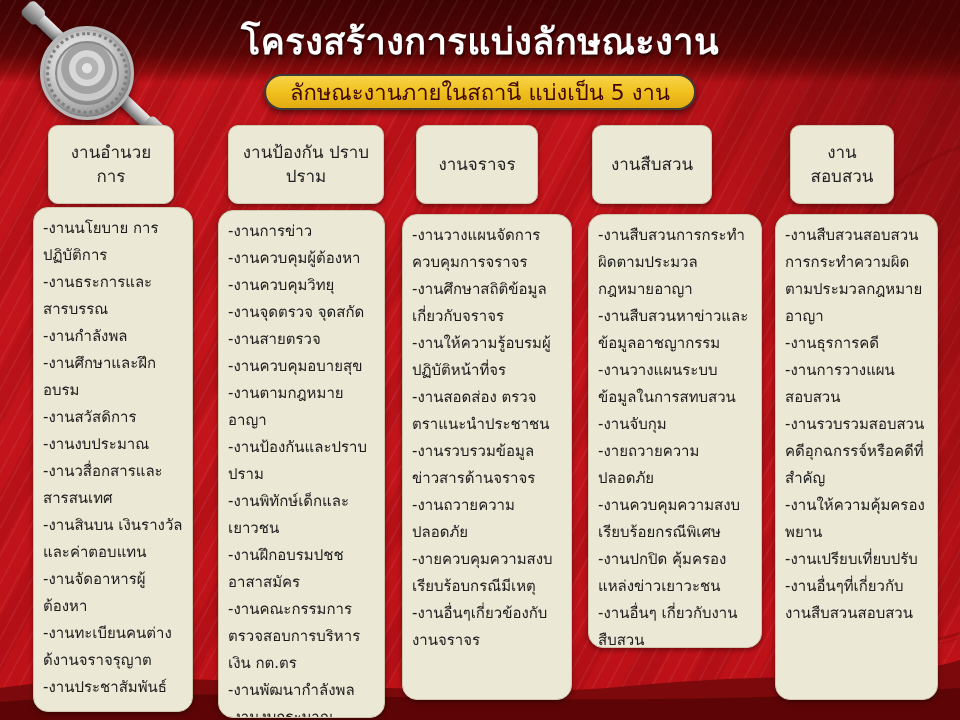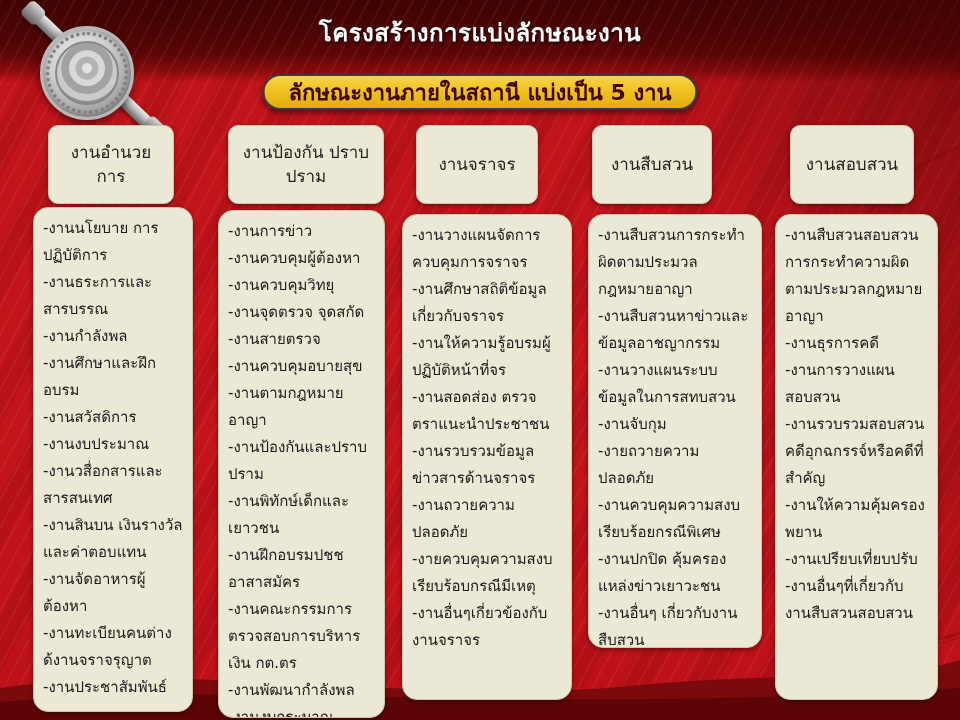--- a/index.html
+++ b/index.html
@@ -36,44 +36,44 @@
   .baton::after { right:-10px; }
   .seal { position:absolute; left:24px; top:22px; width:94px; height:94px; border-radius:50%;
     background:radial-gradient(circle at 42% 36%,#f4f4f4,#cfcfcf 40%,#9b9b9b 72%,#707070 100%);
     border:3px solid #b7b7b7; box-shadow:0 3px 9px rgba(0,0,0,0.55), inset 0 0 6px rgba(0,0,0,0.35); }
   .seal::before { content:""; position:absolute; inset:3px; border-radius:50%; border:3px dotted #7e7e7e; }
   .seal-core { position:absolute; inset:12px; border-radius:50%;
     background:radial-gradient(circle at 50% 42%,#e3e3e3 0 10%,#b3b3b3 12% 24%,#d8d8d8 26% 38%,#a2a2a2 40% 55%,#cacaca 57% 70%,#8f8f8f 72% 100%);
     border:2px solid #888; }
 
   .title { position:absolute; top:13px; left:0; width:100%; text-align:center;
-    color:#ffffff; font-size:24px; font-weight:bold; letter-spacing:0.5px;
+    color:#ffffff; font-size:36px; font-weight:bold; letter-spacing:0.5px;
     text-shadow:1px 2px 3px rgba(0,0,0,0.65); }
   .pill { position:absolute; top:74px; left:50%; transform:translateX(-50%);
     height:30px; padding:16px 24px; display:flex; align-items:center; justify-content:center;
     background:linear-gradient(180deg,#f8d44a,#f0c01e 50%,#e2ab10);
     border:2px solid #3a3a3a; border-radius:20px;
-    color:#3f0606; font-size:22px; font-weight:bold; white-space:nowrap;
+    color:#3f0606; font-size:22px; font-weight:normal; white-space:nowrap;
     box-shadow:0 3px 6px rgba(0,0,0,0.5); }
 
   .hdr { position:absolute; top:125px; height:79px;
     background:#ece8d6; border:1px solid #cfc7ad; border-radius:10px;
     display:flex; align-items:center; justify-content:center; text-align:center;
     padding:4px 8px; color:#222; font-size:17px; line-height:1.4;
     box-shadow:0 2px 5px rgba(0,0,0,0.4); }
   .card { position:absolute; background:#ece8d6; border:1px solid #cfc7ad; border-radius:15px;
     padding:7px 9px 12px 9px; color:#1c1c1c; font-size:15px; line-height:1.8;
     box-shadow:0 2px 5px rgba(0,0,0,0.4); overflow:hidden; }
   .work-item { }
 
   .c1h { left:48px;  width:126px; }
   .c2h { left:228px; width:156px; }
   .c3h { left:416px; width:122px; }
   .c4h { left:592px; width:120px; }
-  .c5h { left:790px; width:124px; }
+  .c5h { left:790px; width:104px; }
   .c1b { left:33px;  top:207px; width:160px; height:505px; }
   .c2b { left:218px; top:210px; width:167px; height:508px; }
   .c3b { left:402px; top:214px; width:170px; height:486px; }
   .c4b { left:588px; top:214px; width:174px; height:434px; }
   .c5b { left:775px; top:214px; width:163px; height:486px; }
 </style>
 </head>
 <body>
 
 <div class="slide">

